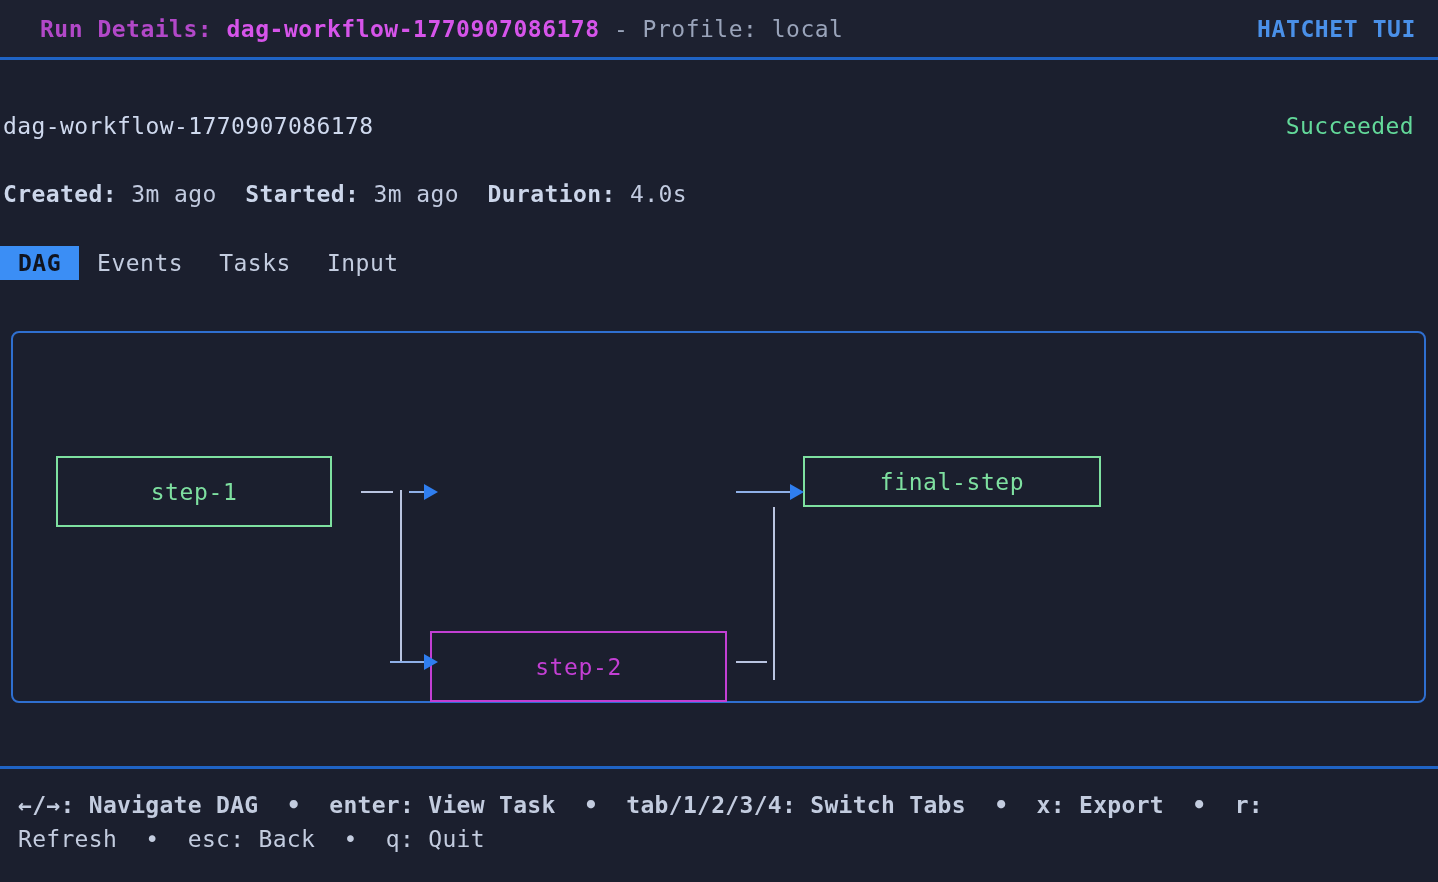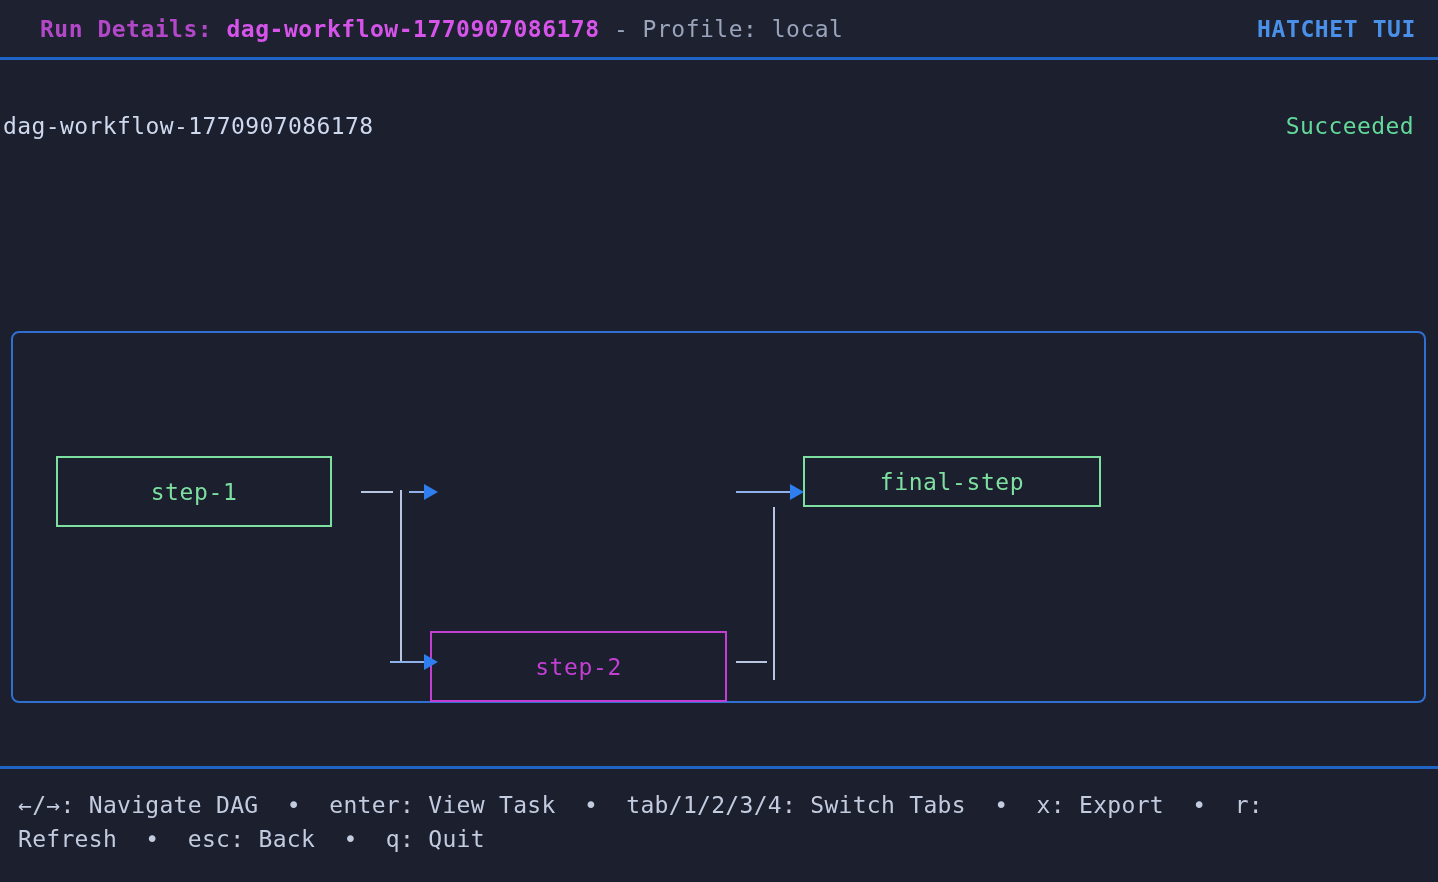--- a/index.html
+++ b/index.html
@@ -188,38 +188,45 @@
     background: #1b1f2e;
   }
   .help-line {
     position: absolute;
     left: 18px;
     font-size: 23px;
     color: #c3ccdf;
     letter-spacing: 0.3px;
     white-space: pre;
   }
-  .help-line.l1 { top: 23px; }
+  .help-line.l1 { top: 23px; font-weight: bold; }
   .help-line.l2 { top: 57px; }
 </style>
 </head>
 <body>
 
 <div class="header-bar">
   <div class="header-left"><span class="hdr-run-details">Run Details: </span><span class="hdr-run-id">dag-workflow-1770907086178</span><span class="hdr-profile"> - Profile: local</span></div>
   <div class="header-right">HATCHET TUI</div>
 </div>
 <div class="rule-top"></div>
 
 <div class="body-region">
 
   <div class="run-title">dag-workflow-1770907086178</div>
   <div class="run-status">Succeeded</div>
 
-
+  <div class="meta-row"><span class="meta-label">Created:</span><span class="meta-value"> 3m ago</span><span class="meta-value">  </span><span class="meta-label">Started:</span><span class="meta-value"> 3m ago</span><span class="meta-value">  </span><span class="meta-label">Duration:</span><span class="meta-value"> 4.0s</span></div>
+
+  <div class="tabs">
+    <div class="tab active">DAG</div>
+    <div class="tab">Events</div>
+    <div class="tab">Tasks</div>
+    <div class="tab">Input</div>
+  </div>
 
   <div class="dag-panel">
     <div class="dag-canvas">
 
       <div class="node" style="left:43px; top:123px; width:276px; height:71px;">
         <span>step-1</span>
       </div>
 
 
       <div class="node" style="left:790px; top:123px; width:298px; height:51px;">

